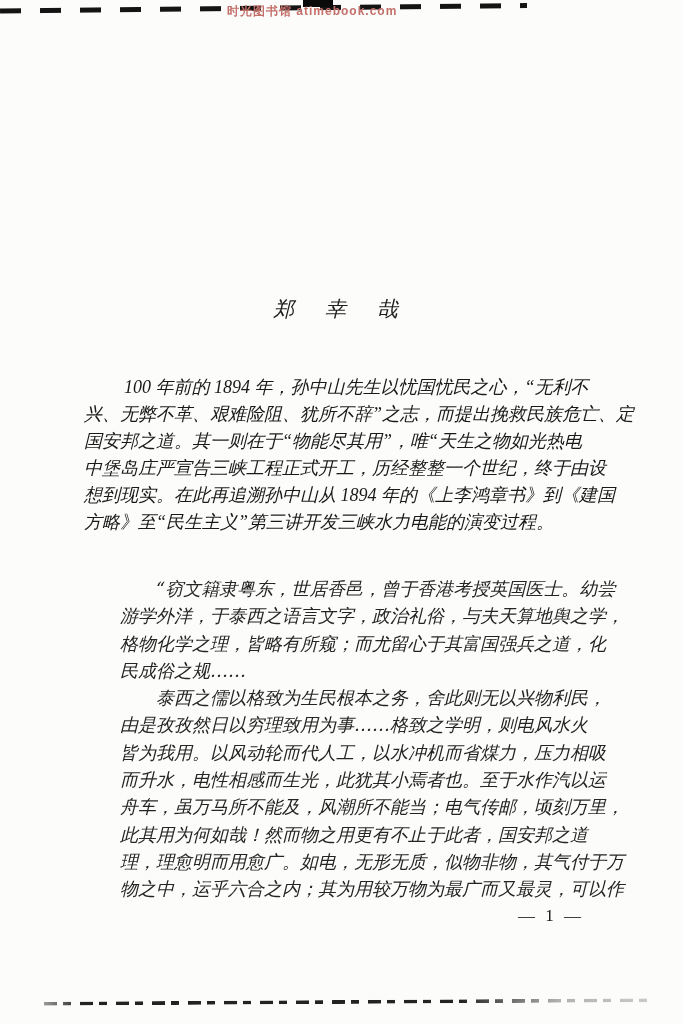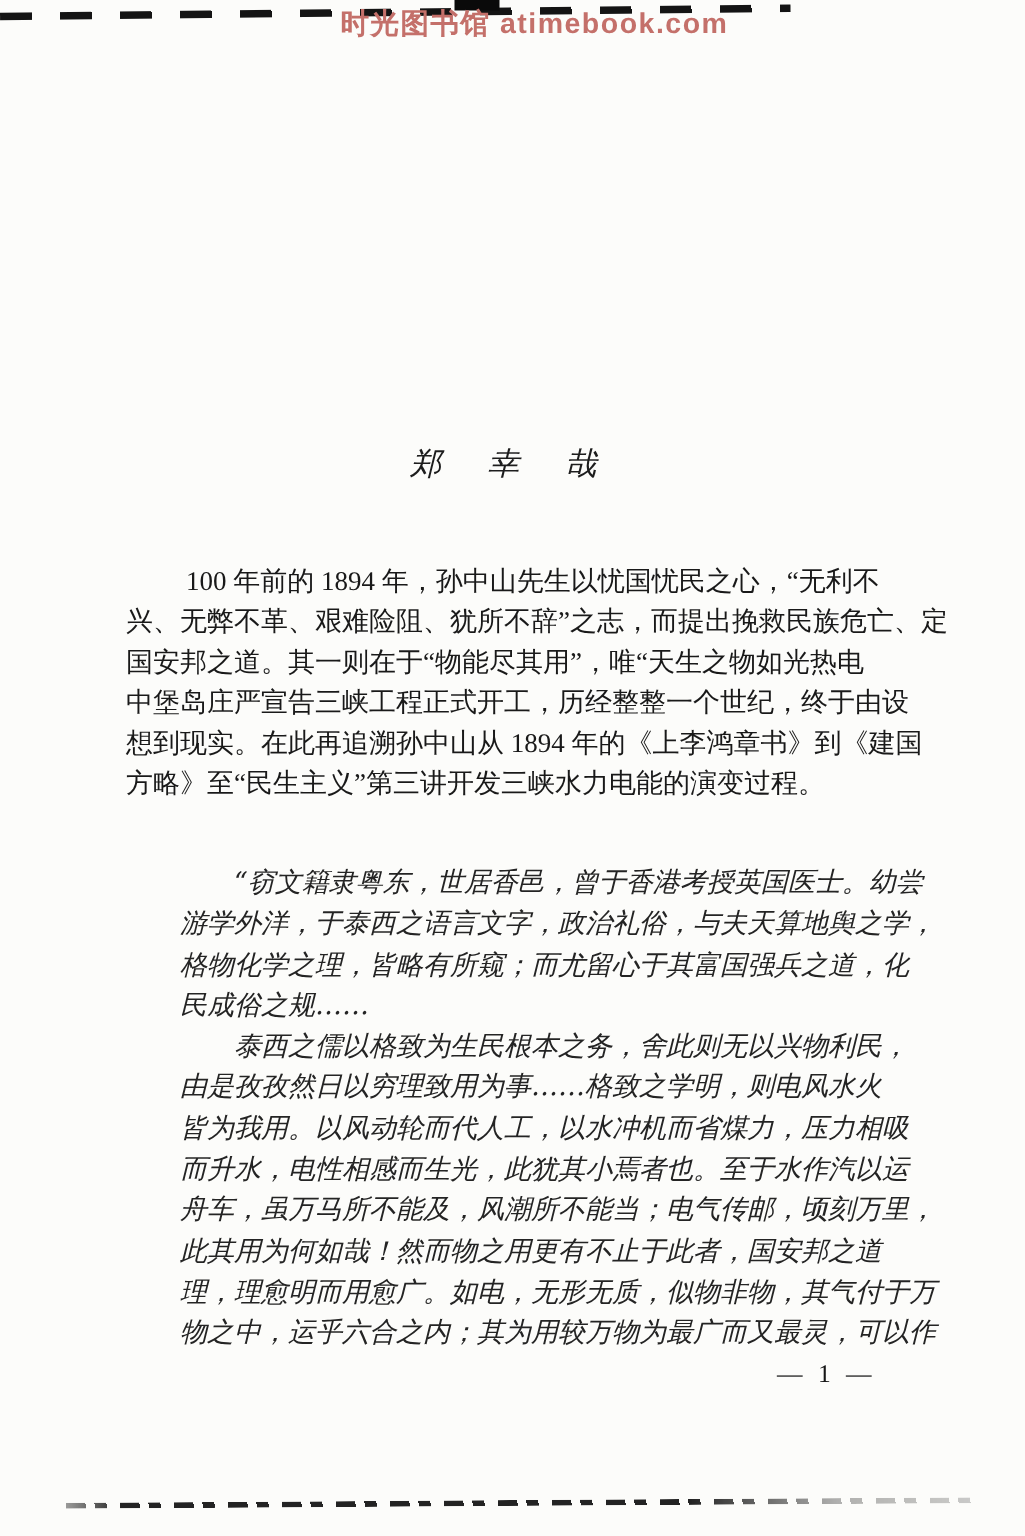--- a/index.html
+++ b/index.html
@@ -26,21 +26,21 @@
   }
   .thick-dash {
     position: absolute; left: 303px; top: 0;
     width: 30px; height: 7px;
     background: #0a0a0a;
   }
 
   .watermark {
     position: absolute; left: 227px; top: 3px;
     font-family: "Liberation Sans", sans-serif;
-    font-size: 19px; font-weight: bold;
+    font-size: 12px; font-weight: bold;
     letter-spacing: 1px;
     color: #c4706a;
     white-space: nowrap;
   }
 
   .title {
     position: absolute; left: 0; top: 207px;
     width: 100%; margin: 0;
     text-align: center;
     font-family: "Liberation Sans", sans-serif;
@@ -70,21 +70,21 @@
     color: #191919;
   }
   .quote {
     position: absolute; left: 120px; top: 575px;
     width: 494px;
     font-size: 18px; line-height: 27.3px;
     font-family: "DejaVu Serif", serif;
     font-style: italic;
     color: #242424;
   }
-  .tline { white-space: nowrap; }
+  .tline { white-space: nowrap; font-style: italic; }
   .intro .indent { padding-left: 40px; }
   .quote .indent { padding-left: 36px; }
 
   .page-number {
     position: absolute; left: 518px; top: 906px;
     font-size: 17px; letter-spacing: 3px;
     color: #161616;
     white-space: nowrap;
   }
 

